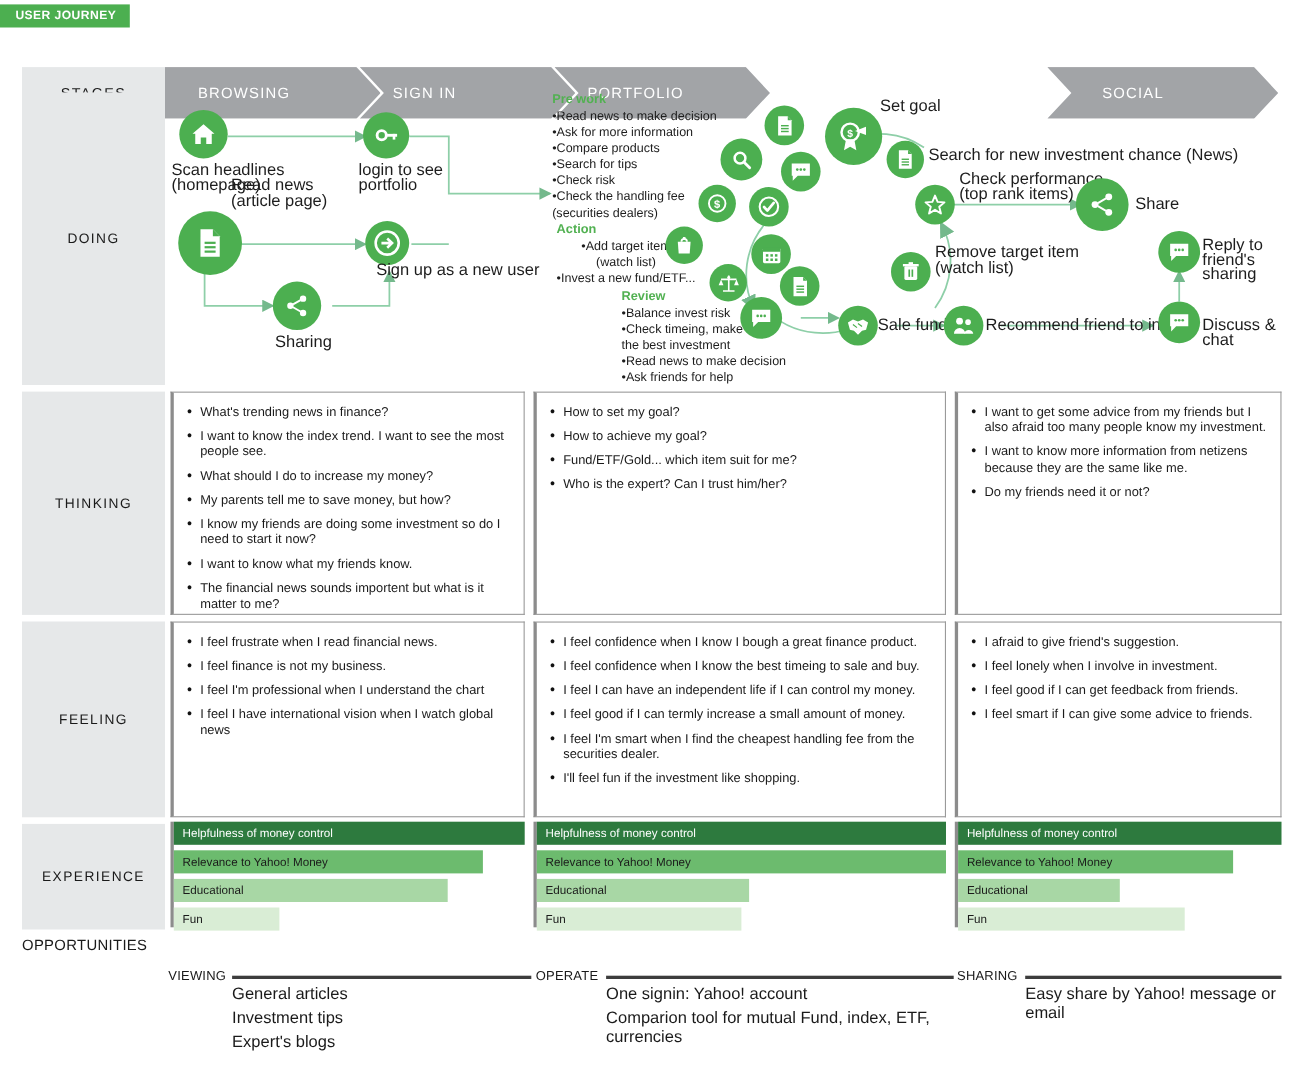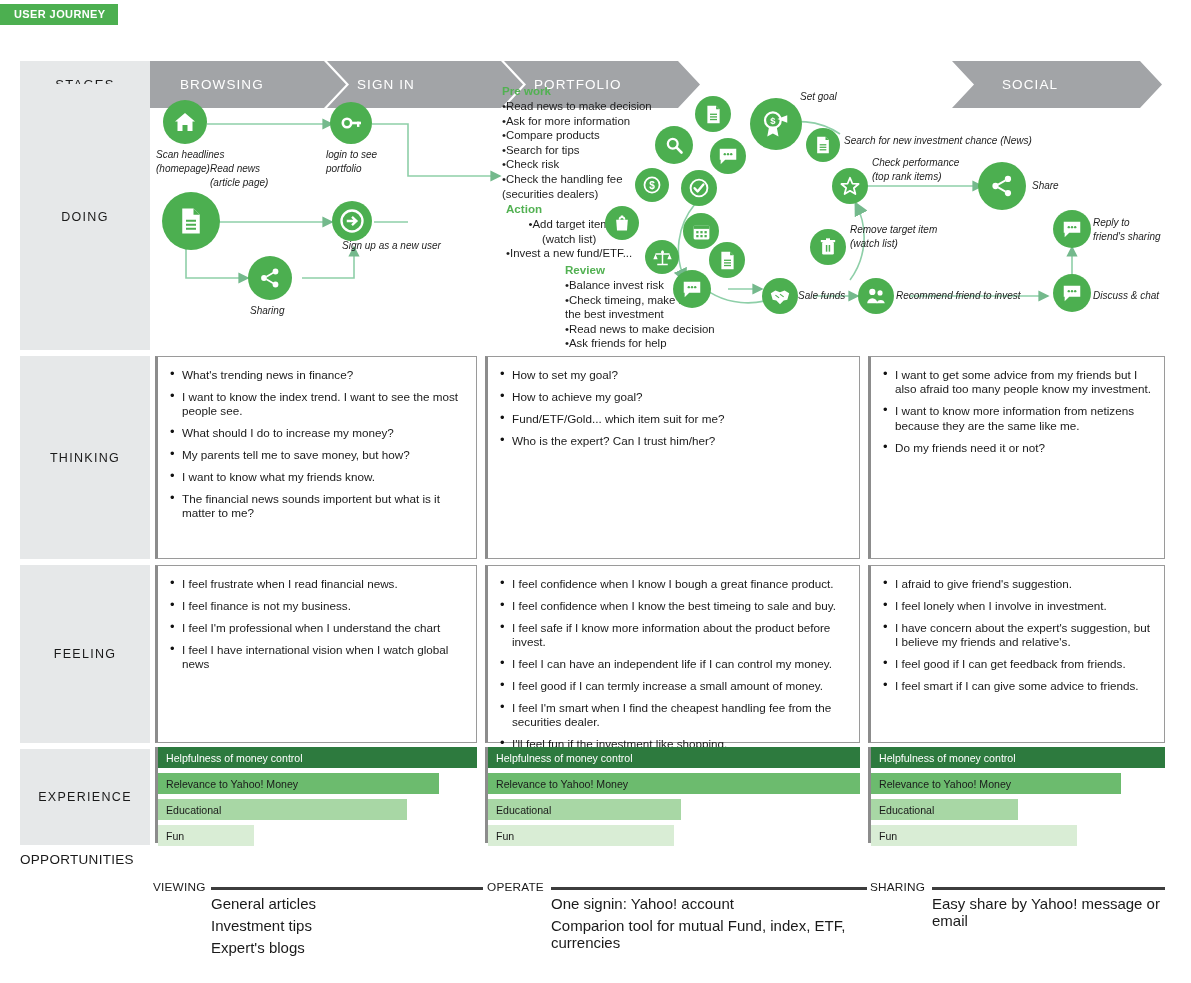--- a/index.html
+++ b/index.html
@@ -74,25 +74,24 @@
   .node {
     position: absolute;
     border-radius: 50%;
     background: #4caf50;
     display: flex; align-items: center; justify-content: center;
     color: #ffffff;
   }
   .node svg { display: block; }
   .nlabel {
     position: absolute;
-    font-size: 10px;
+    font-size: 15px;
     color: #1d1d1d;
     line-height: 13.6px;
     white-space: pre-line;
-    font-style: italic;
   }
   .grp-head {
     position: absolute;
     font-size: 11.6px;
     color: #52b152;
     font-weight: 600;
   }
   .bullets {
     position: absolute;
     font-size: 11.4px;
@@ -478,20 +477,21 @@
     <div class="nlabel" style="left:943px;top:132px;">Reply to
 friend's sharing</div>
   </div>
 
   <div class="cbox" style="left:155px;top:356px;width:322px;height:203px;">
     <ul>
         <li>What's trending news in finance?</li>
         <li>I want to know the index trend. I want to see the most people see.</li>
         <li>What should I do to increase my money?</li>
         <li>My parents tell me to save money, but how?</li>
+        <li>I know my friends are doing some investment so do I need to start it now?</li>
         <li>I want to know what my friends know.</li>
         <li>The financial news sounds importent but what is it matter to me?</li>
       </ul>
   </div>
   <div class="cbox" style="left:485px;top:356px;width:375px;height:203px;">
     <ul>
         <li>How to set my goal?</li>
         <li>How to achieve my goal?</li>
         <li>Fund/ETF/Gold... which item suit for me?</li>
         <li>Who is the expert? Can I trust him/her?</li>
@@ -510,32 +510,30 @@
         <li>I feel frustrate when I read financial news.</li>
         <li>I feel finance is not my business.</li>
         <li>I feel I'm professional when I understand the chart</li>
         <li>I feel I have international vision when I watch global news</li>
       </ul>
   </div>
   <div class="cbox" style="left:485px;top:565px;width:375px;height:178px;">
     <ul>
         <li>I feel confidence when I know I bough a great finance product.</li>
         <li>I feel confidence when I know the best timeing to sale and buy.</li>
-        <li>I feel safe if I know more information about the product before invest.</li>
         <li>I feel I can have an independent life if I can control my money.</li>
         <li>I feel good if I can termly increase a small amount of money.</li>
         <li>I feel I'm smart when I find the cheapest handling fee from the securities dealer.</li>
         <li>I'll feel fun if the investment like shopping.</li>
       </ul>
   </div>
   <div class="cbox" style="left:868px;top:565px;width:297px;height:178px;">
     <ul>
         <li>I afraid to give friend's suggestion.</li>
         <li>I feel lonely when I involve in investment.</li>
-        <li>I have concern about the expert's suggestion, but I believe my friends and relative's.</li>
         <li>I feel good if I can get feedback from friends.</li>
         <li>I feel smart if I can give some advice to friends.</li>
       </ul>
   </div>
 
   <div class="expcol" style="left:155px;top:747px;width:322px;height:96px;">
       <div class="bar">
         <div class="fill" style="width: 100%; background: rgb(45, 122, 62);"></div>
         <span style="color: rgb(255, 255, 255);">Helpfulness of  money control</span>
       </div>

